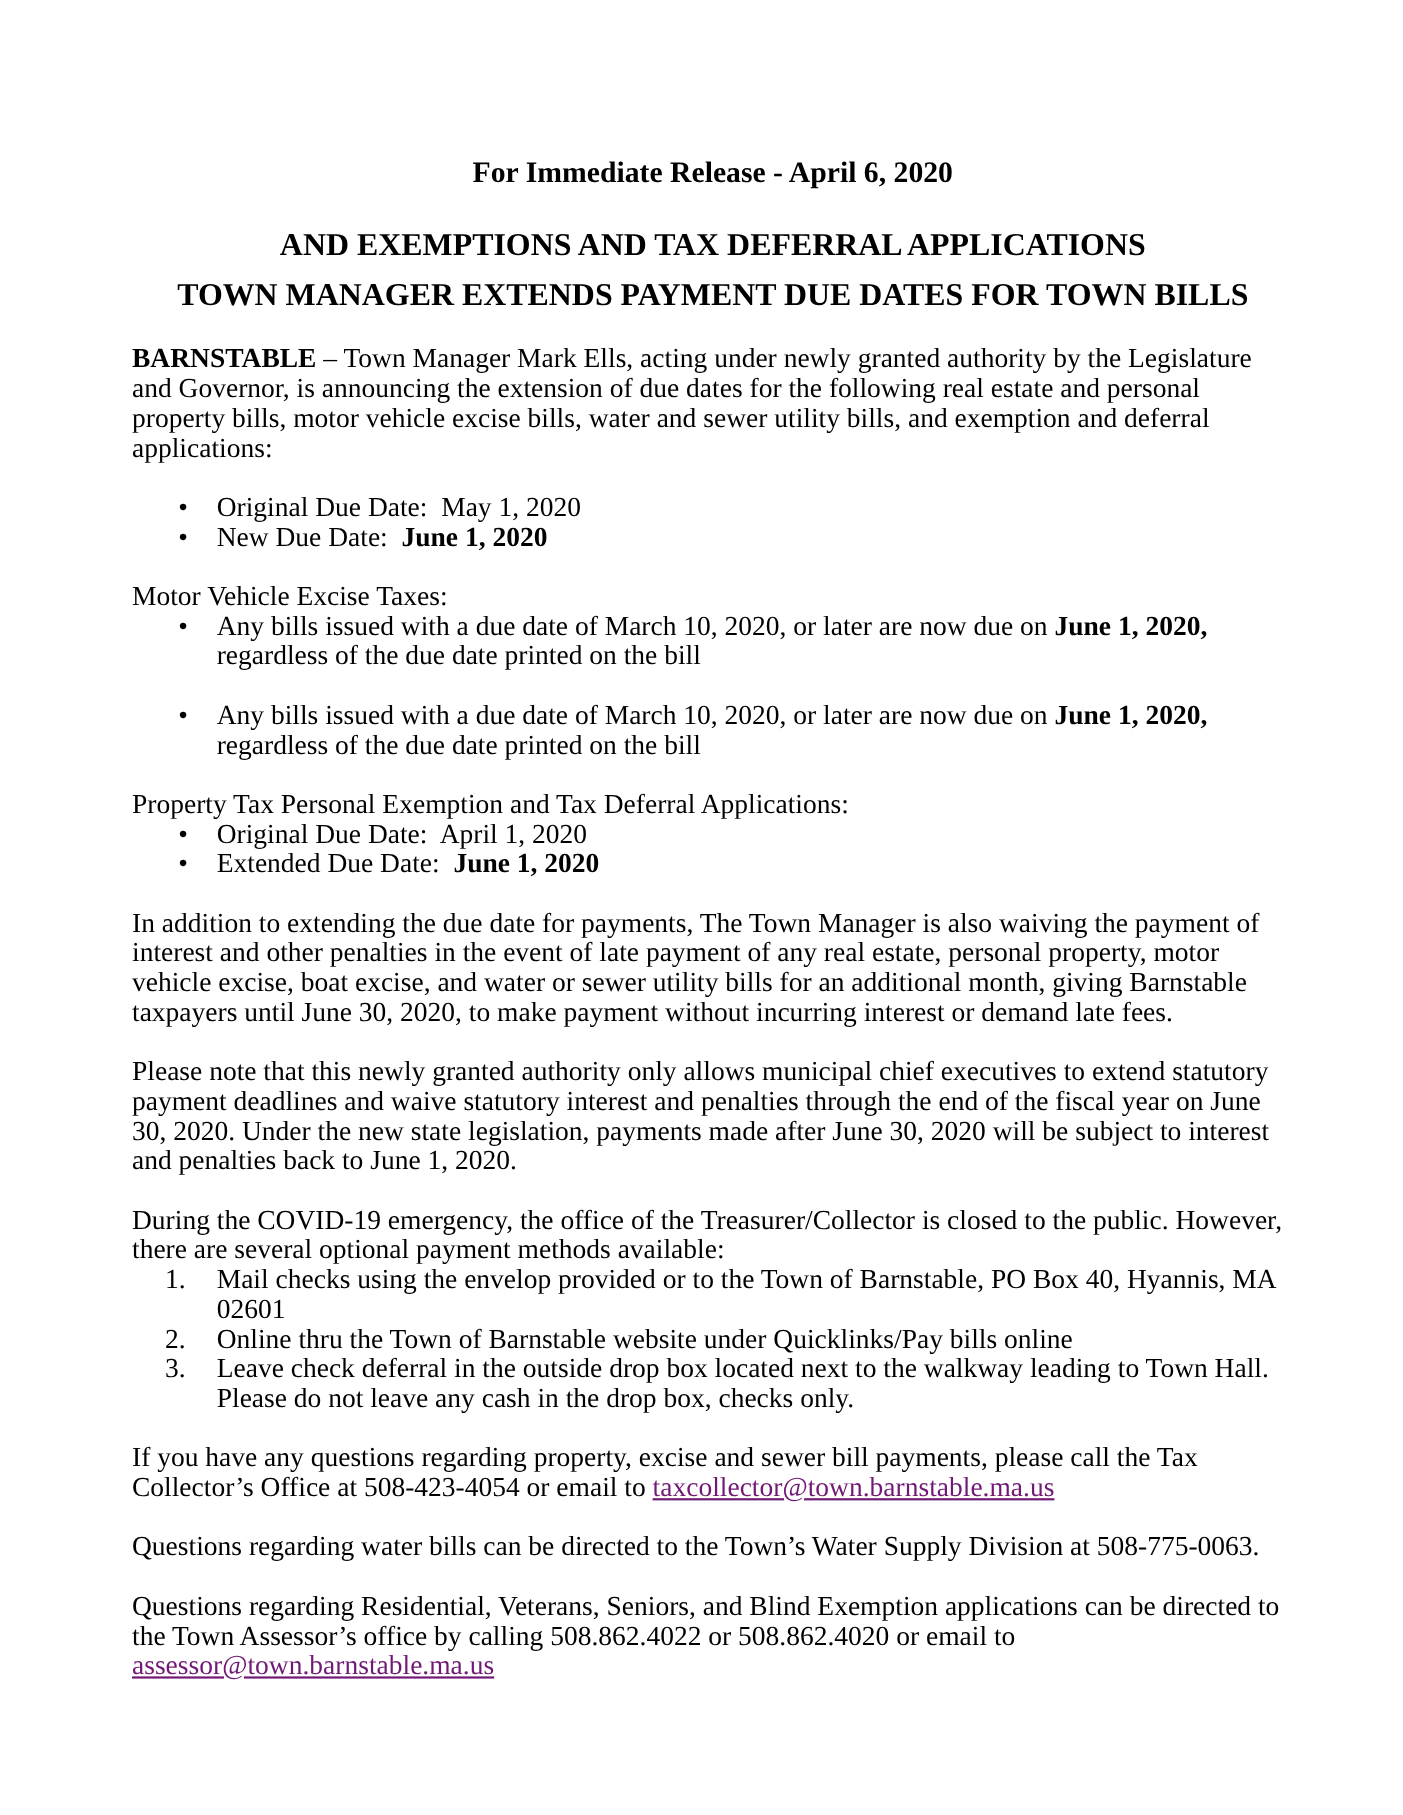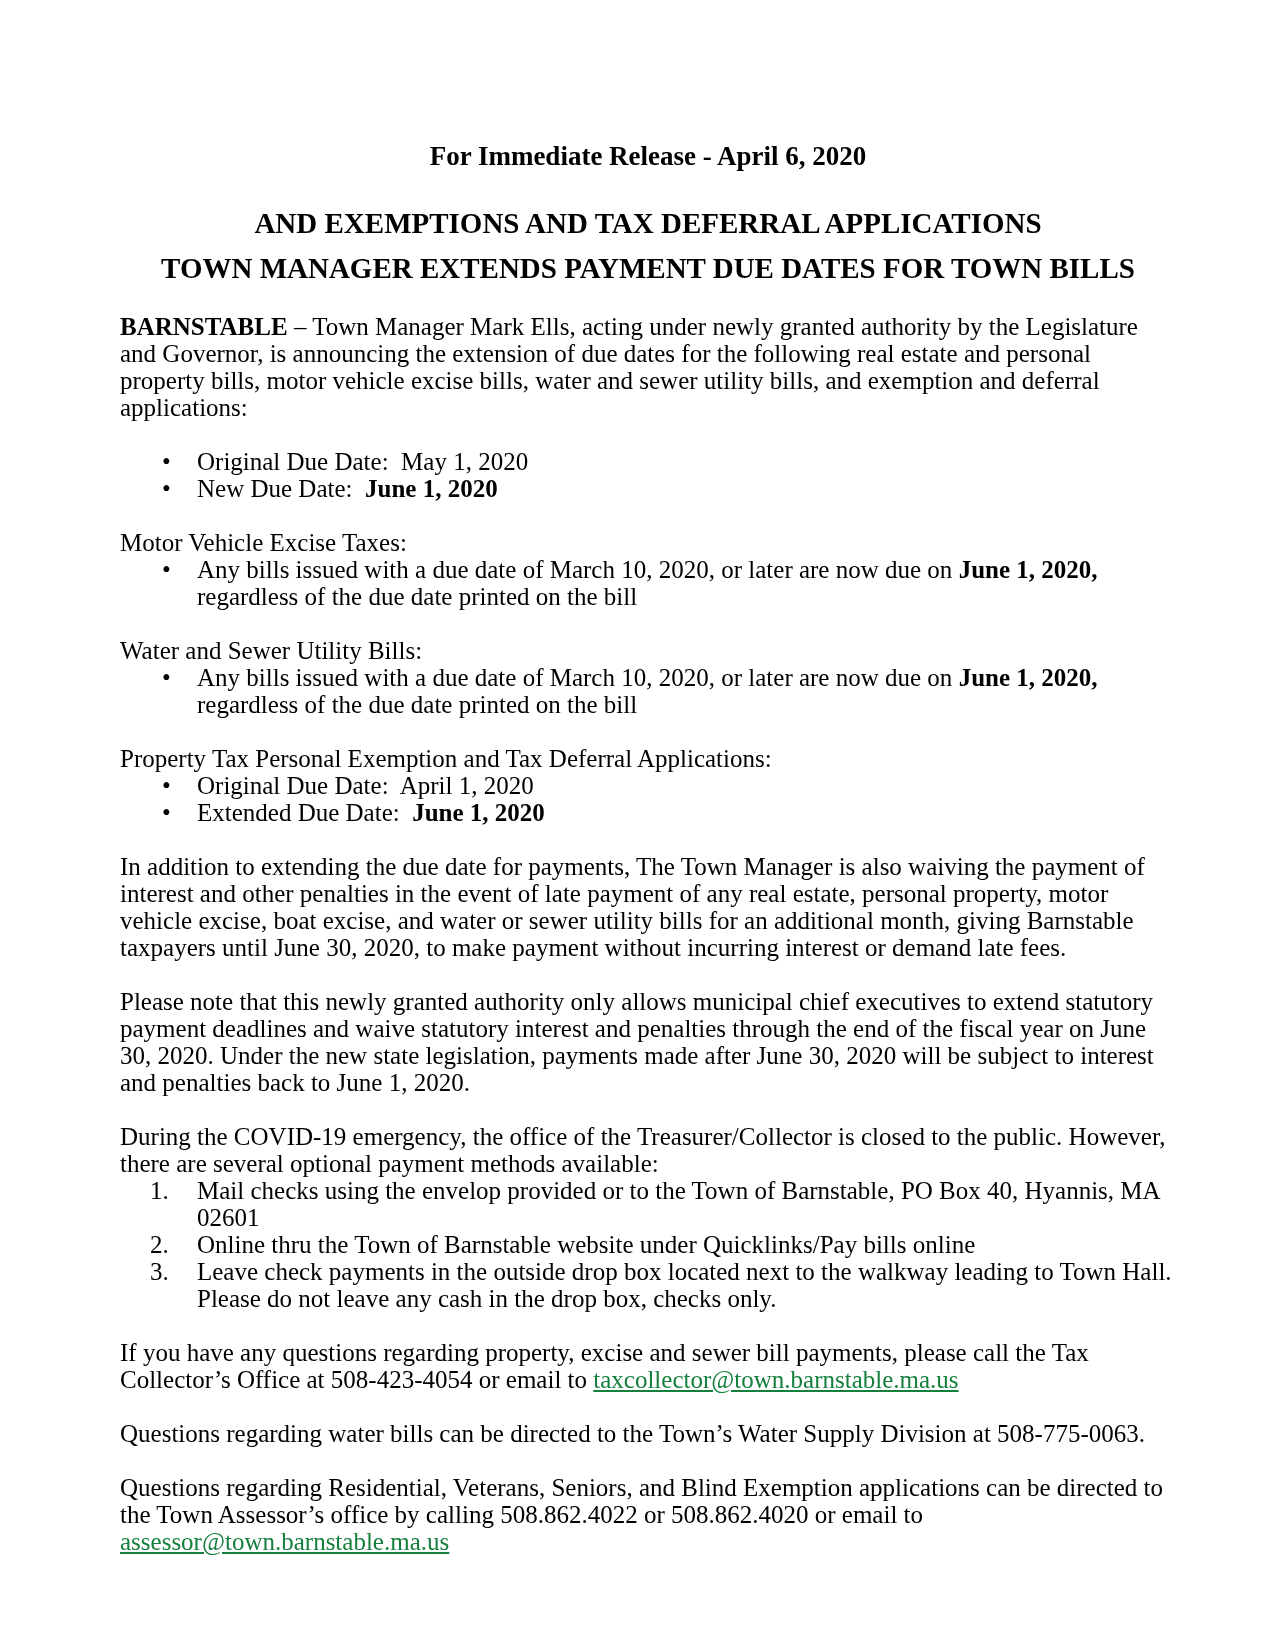--- a/index.html
+++ b/index.html
@@ -31,21 +31,21 @@
   .list { margin:0 0 27px 0; }
   .li { display:flex; }
   .li .marker {
     flex:0 0 77px; box-sizing:border-box;
     padding-left:42px; white-space:pre;
   }
   .li.numbered .marker { padding-left:30px; }
   .li .li-text { flex:1; white-space:pre-wrap; }
   b { font-weight:bold;text-align:right; }
   a.email-link {
-    color:#15803d; text-decoration:underline; cursor:pointer;
+    color:#701a75; text-decoration:underline; cursor:pointer;
     white-space:pre-wrap;
   }
 </style>
 </head>
 <body>
 
 <div class="page">
 
   <p class="release">For Immediate Release - April 6, 2020</p>
 
@@ -73,21 +73,20 @@
     <p class="sec-heading">Motor Vehicle Excise Taxes:</p>
     <div class="list">
       <div class="li">
         <span class="marker">•</span>
         <span class="li-text"><span>Any bills issued with a due date of March 10, 2020, or later are now due on </span><b>June 1, 2020,</b><span> regardless of the due date printed on the bill</span></span>
       </div>
     </div>
   </div>
 
   <div>
-    <p class="sec-heading">Water and Sewer Utility Bills:</p>
     <div class="list">
       <div class="li">
         <span class="marker">•</span>
         <span class="li-text"><span>Any bills issued with a due date of March 10, 2020, or later are now due on </span><b>June 1, 2020,</b><span> regardless of the due date printed on the bill</span></span>
       </div>
     </div>
   </div>
 
   <div>
     <p class="sec-heading">Property Tax Personal Exemption and Tax Deferral Applications:</p>
@@ -112,21 +111,21 @@
     <div class="li numbered">
       <span class="marker">1.</span>
       <span class="li-text">Mail checks using the envelop provided or to the Town of Barnstable, PO Box 40, Hyannis, MA 02601</span>
     </div>
     <div class="li numbered">
       <span class="marker">2.</span>
       <span class="li-text">Online thru the Town of Barnstable website under Quicklinks/Pay bills online</span>
     </div>
     <div class="li numbered">
       <span class="marker">3.</span>
-      <span class="li-text">Leave check payments in the outside drop box located next to the walkway leading to Town Hall. Please do not leave any cash in the drop box, checks only.</span>
+      <span class="li-text">Leave check deferral in the outside drop box located next to the walkway leading to Town Hall. Please do not leave any cash in the drop box, checks only.</span>
     </div>
   </div>
 
   <p class="para"><span>If you have any questions regarding property, excise and sewer bill payments, please call the Tax Collector’s Office at 508-423-4054 or email to </span><a class="email-link">taxcollector@town.barnstable.ma.us</a></p>
 
   <p class="para">Questions regarding water bills can be directed to the Town’s Water Supply Division at 508-775-0063.</p>
 
   <p class="para"><span>Questions regarding Residential, Veterans, Seniors, and Blind Exemption applications can be directed to the Town Assessor’s office by calling 508.862.4022 or 508.862.4020 or email to </span><a class="email-link">assessor@town.barnstable.ma.us</a></p>
 
 </div>

